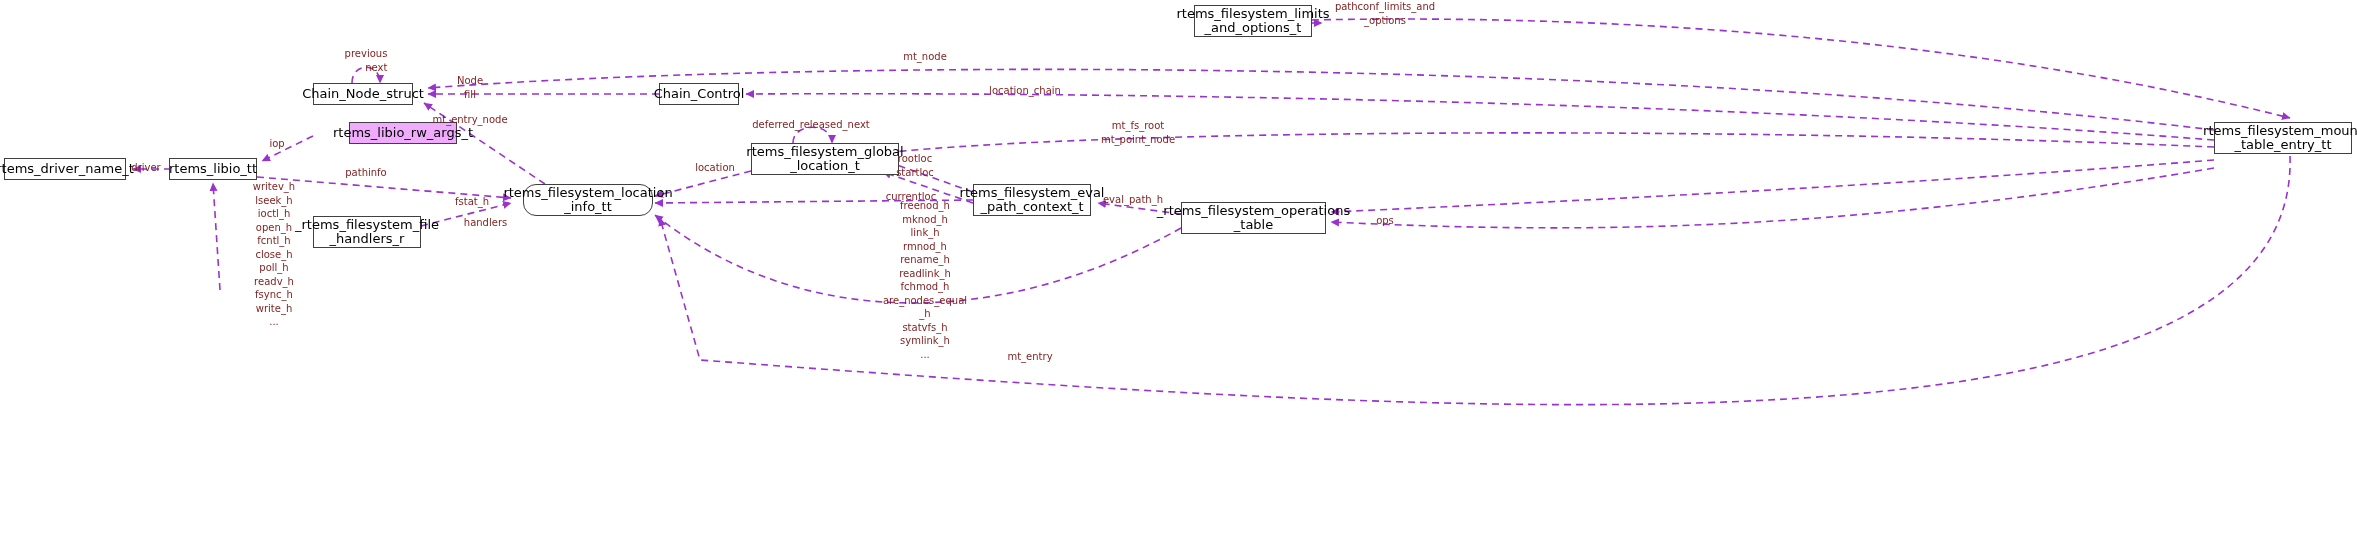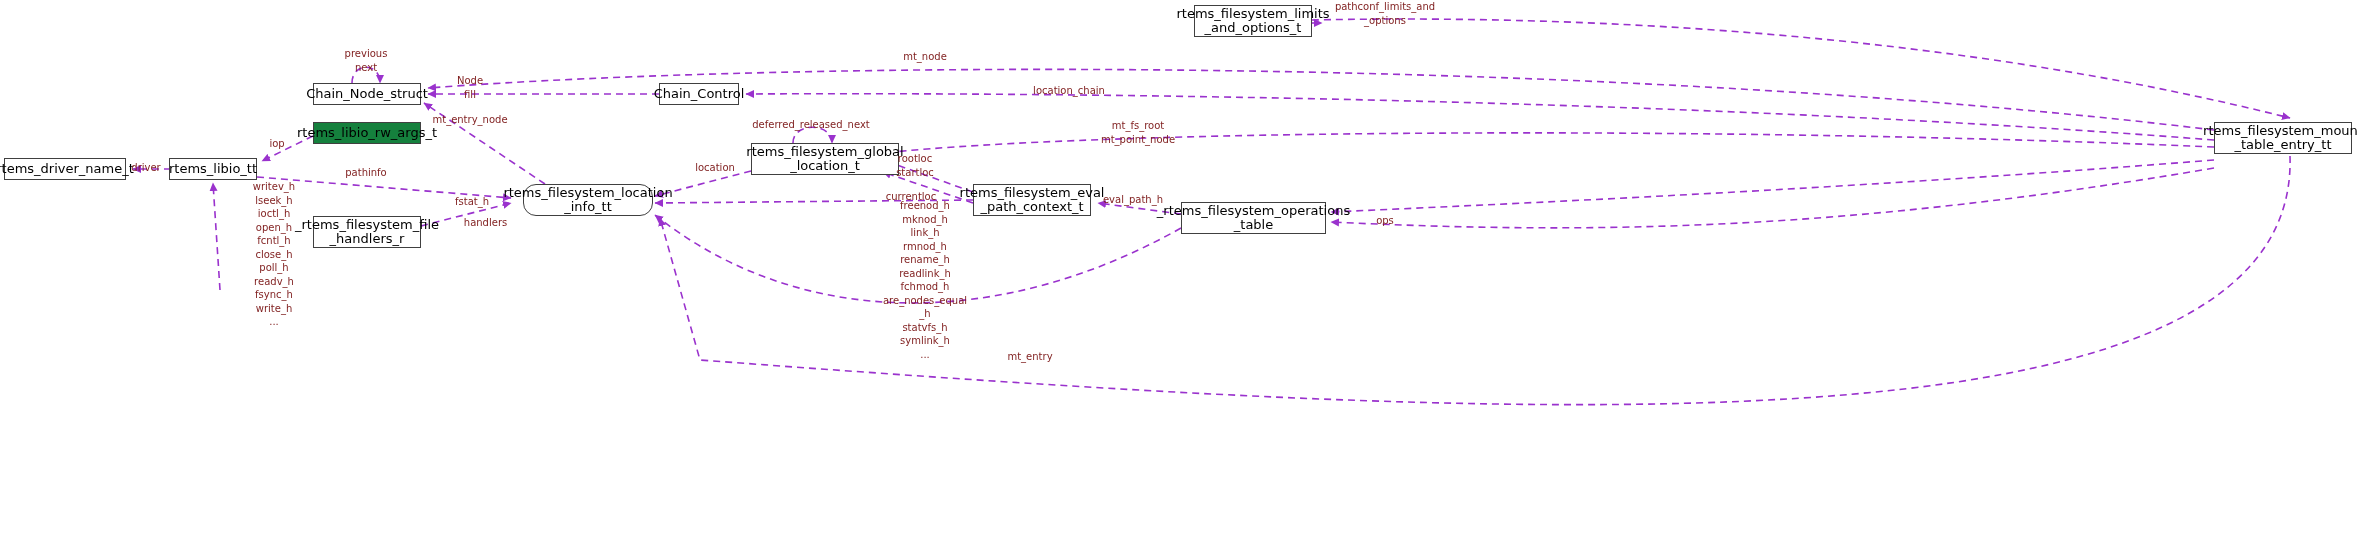--- a/index.html
+++ b/index.html
@@ -32,21 +32,22 @@
     font-size: 13px;
     line-height: 14px;
     text-align: center;
     display: flex;
     align-items: center;
     justify-content: center;
     white-space: pre-line;
     padding: 1px 4px;
   }
   .node.highlight {
-    background: #15803d;
+    background: #f0abfc;
+    margin-left: 36px;
   }
   .elabel {
     position: absolute;
     font-size: 10px;
     line-height: 13.5px;
     color: #7f1d1d;
     white-space: pre-line;
     text-align: center;
     transform: translateX(-50%);
   }
@@ -107,39 +108,39 @@
       <path d="M2214,160 C1900,185 1600,200 1331,212"></path>
 
       <path d="M2214,168 C1850,230 1600,235 1331,222"></path>
 
       <path d="M2290,156 C2300,470 1500,420 700,360 L660,218"></path>
     </g>
   </svg>
 
   <div class="node" style="left:4px;  top:158px; width:122px; height:22px;">rtems_driver_name_t</div>
   <div class="node" style="left:169px;top:158px; width:88px;  height:22px;">rtems_libio_tt</div>
-  <div class="node" style="left:313px;top:83px;  width:108px; height:22px;">Chain_Node_struct</div>
+  <div class="node" style="left:313px;top:83px;  width:100px; height:22px;">Chain_Node_struct</div>
   <div class="node highlight" style="left:313px;top:122px; width:108px; height:22px;">rtems_libio_rw_args_t</div>
   <div class="node" style="left:313px;top:216px; width:108px; height:32px;">_rtems_filesystem_file
 _handlers_r</div>
   <div class="node" style="left:523px;top:184px; width:130px; height:32px;border-radius:13px;">rtems_filesystem_location
 _info_tt</div>
   <div class="node" style="left:659px;top:83px;  width:80px;  height:22px;">Chain_Control</div>
   <div class="node" style="left:751px;top:143px; width:148px; height:32px;">rtems_filesystem_global
 _location_t</div>
   <div class="node" style="left:973px;top:184px; width:118px; height:32px;">rtems_filesystem_eval
 _path_context_t</div>
   <div class="node" style="left:1181px;top:202px;width:145px; height:32px;">_rtems_filesystem_operations
 _table</div>
   <div class="node" style="left:1194px;top:5px;  width:118px; height:32px;">rtems_filesystem_limits
 _and_options_t</div>
   <div class="node" style="left:2214px;top:122px;width:138px; height:32px;">rtems_filesystem_mount
 _table_entry_tt</div>
 
-  <div class="elabel" style="left:366px; top:47px;">previous
+  <div class="elabel" style="left:366px; top:47px;text-align:right;">previous
 next</div>
   <div class="elabel" style="left:470px; top:74px;">Node
 fill</div>
   <div class="elabel" style="left:470px; top:113px;">mt_entry_node</div>
   <div class="elabel" style="left:277px; top:137px;">iop</div>
   <div class="elabel" style="left:146px; top:161px;">driver</div>
   <div class="elabel" style="left:366px; top:166px;">pathinfo</div>
   <div class="elabel" style="left:274px; top:180px;">writev_h
 lseek_h
 ioctl_h
@@ -147,21 +148,21 @@
 fcntl_h
 close_h
 poll_h
 readv_h
 fsync_h
 write_h
 ...</div>
   <div class="elabel" style="left:472px; top:195px;">fstat_h</div>
   <div class="elabel" style="left:472px; top:216px;padding-left:27px;">handlers</div>
   <div class="elabel" style="left:925px; top:50px;">mt_node</div>
-  <div class="elabel" style="left:1025px;top:84px;margin-left:44px;">location_chain</div>
+  <div class="elabel" style="left:1025px;top:84px;">location_chain</div>
   <div class="elabel" style="left:811px; top:118px;">deferred_released_next</div>
   <div class="elabel" style="left:715px; top:161px;">location</div>
   <div class="elabel" style="left:915px; top:152px;">rootloc
 startloc</div>
   <div class="elabel" style="left:911px; top:190px;">currentloc</div>
   <div class="elabel" style="left:925px; top:199px;">freenod_h
 mknod_h
 link_h
 rmnod_h
 rename_h

